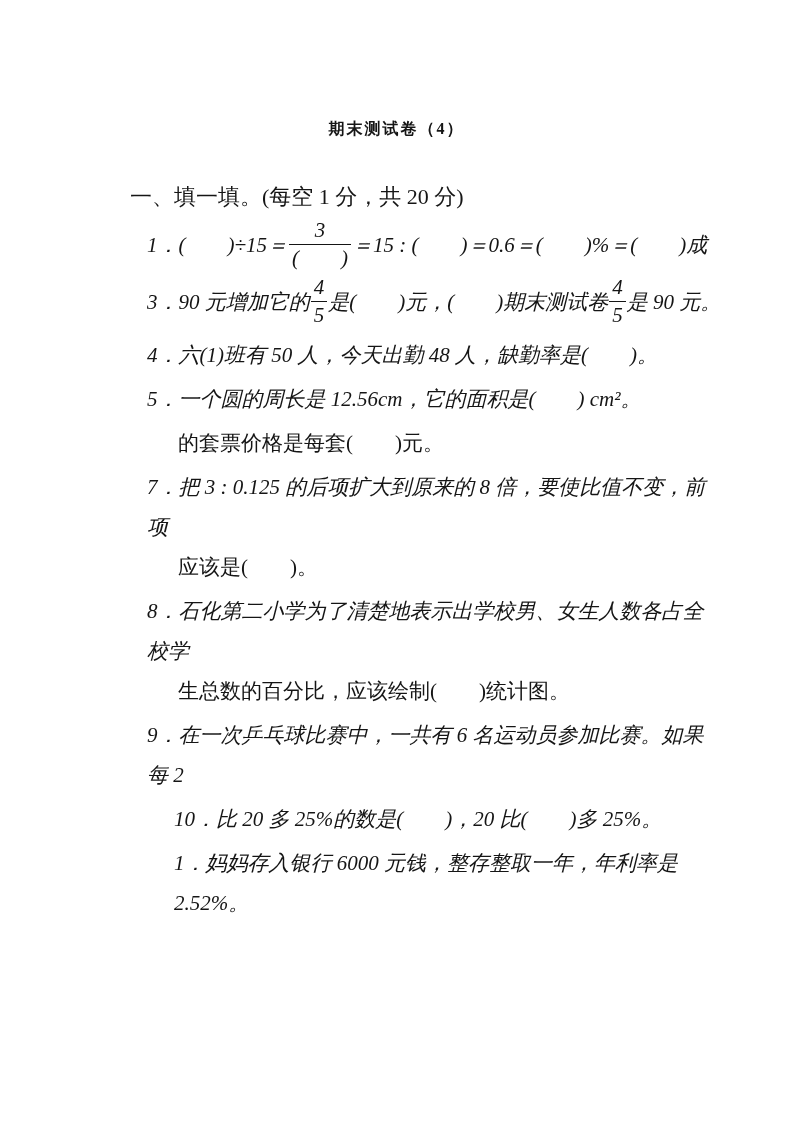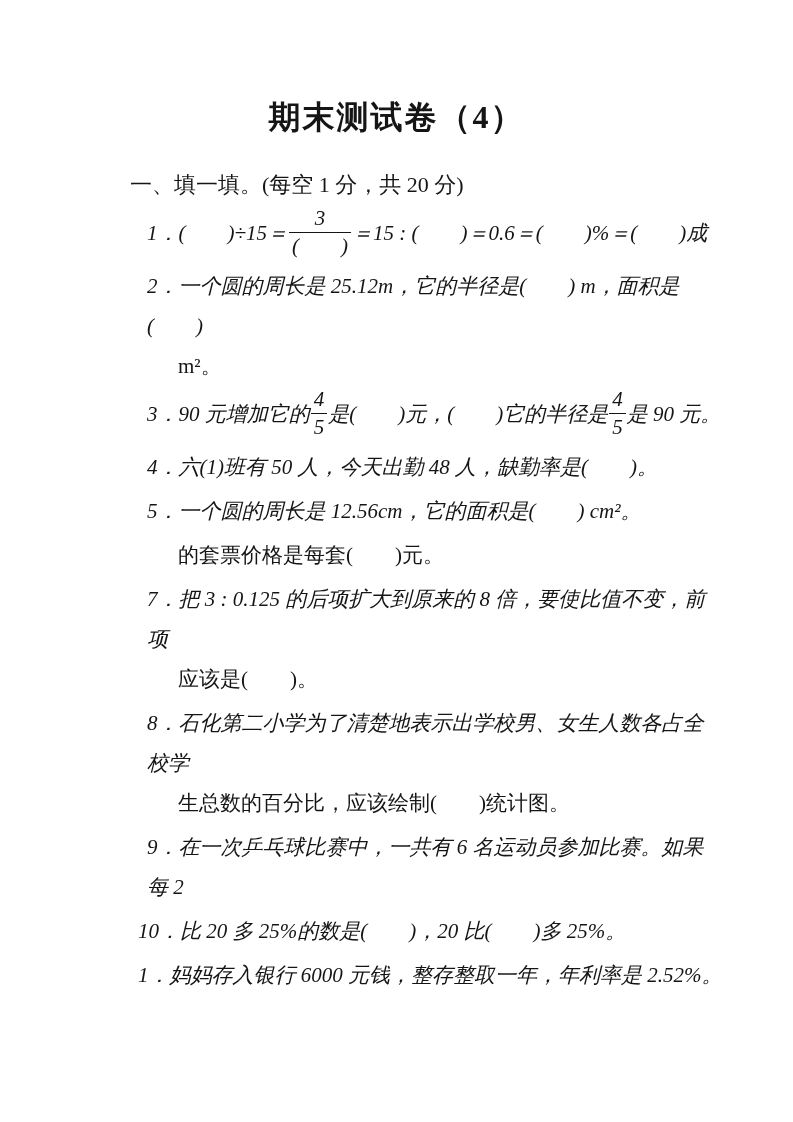--- a/index.html
+++ b/index.html
@@ -8,38 +8,38 @@
     width:793px;height:1122px;
     background:#ffffff;
     color:#151515;
     font-family:"Liberation Serif","DejaVu Serif",serif;
     font-size:21px;
     box-sizing:border-box;
     padding-top:97px;
     overflow:hidden;
   }
   .title{
-    margin:4px;
+    margin:16px;
     text-align:center;
-    font-size:32px;
+    font-size:16px;
     font-weight:700;
     letter-spacing:2px;
     line-height:32px;
   }
   .section{
     margin:36px 60px 0 130px;
     font-size:22px;
     line-height:32px;
   }
   .items{margin:8px 70px 0 147px;}
   .item{margin-top:4px;}
   .item .line{line-height:40px;padding-left:31px;}
   .item .line.first{padding-left:0;font-style:italic;}
   .item.wide{margin-left:-9px;}
-  .item.wide .line{padding-left:40px;}
+  .item.wide .line{padding-left:40px;margin-left:36px;}
   .item.wide .line.first{padding-left:0;}
   .frac{
     display:inline-block;
     vertical-align:middle;
     text-align:center;
     position:relative;
     top:-3px;
     margin:0 1px;
   }
   .fnum{
@@ -62,27 +62,23 @@
   <h1 class="title">期末测试卷（4）</h1>
 
   <div class="section">一、填一填。(每空 1 分，共 20 分)</div>
 
   <div class="items">
 
     <div class="item">
       <div class="line first"><span>1．</span><span>(　　)÷15＝</span><span class="frac"><span class="fnum">3</span><span class="fden">(　　)</span></span><span>＝15 : (　　)＝0.6＝(　　)%＝(　　)成</span></div>
     </div>
 
-    <div class="item">
-      <div class="line first"><span>2．</span><span>一个圆的周长是 25.12m，它的半径是(　　) m，面积是(　　)</span></div>
-      <div class="line"><span>m²。</span></div>
-    </div>
 
     <div class="item">
-      <div class="line first"><span>3．</span><span>90 元增加它的</span><span class="frac"><span class="fnum">4</span><span class="fden">5</span></span><span>是(　　)元，(　　)它的半径是</span><span class="frac"><span class="fnum">4</span><span class="fden">5</span></span><span>是 90 元。</span></div>
+      <div class="line first"><span>3．</span><span>90 元增加它的</span><span class="frac"><span class="fnum">4</span><span class="fden">5</span></span><span>是(　　)元，(　　)期末测试卷</span><span class="frac"><span class="fnum">4</span><span class="fden">5</span></span><span>是 90 元。</span></div>
     </div>
 
     <div class="item">
       <div class="line first"><span>4．</span><span>六(1)班有 50 人，今天出勤 48 人，缺勤率是(　　)。</span></div>
     </div>
 
     <div class="item">
       <div class="line first"><span>5．</span><span>一个圆的周长是 12.56cm，它的面积是(　　) cm²。</span></div>
     </div>
 

